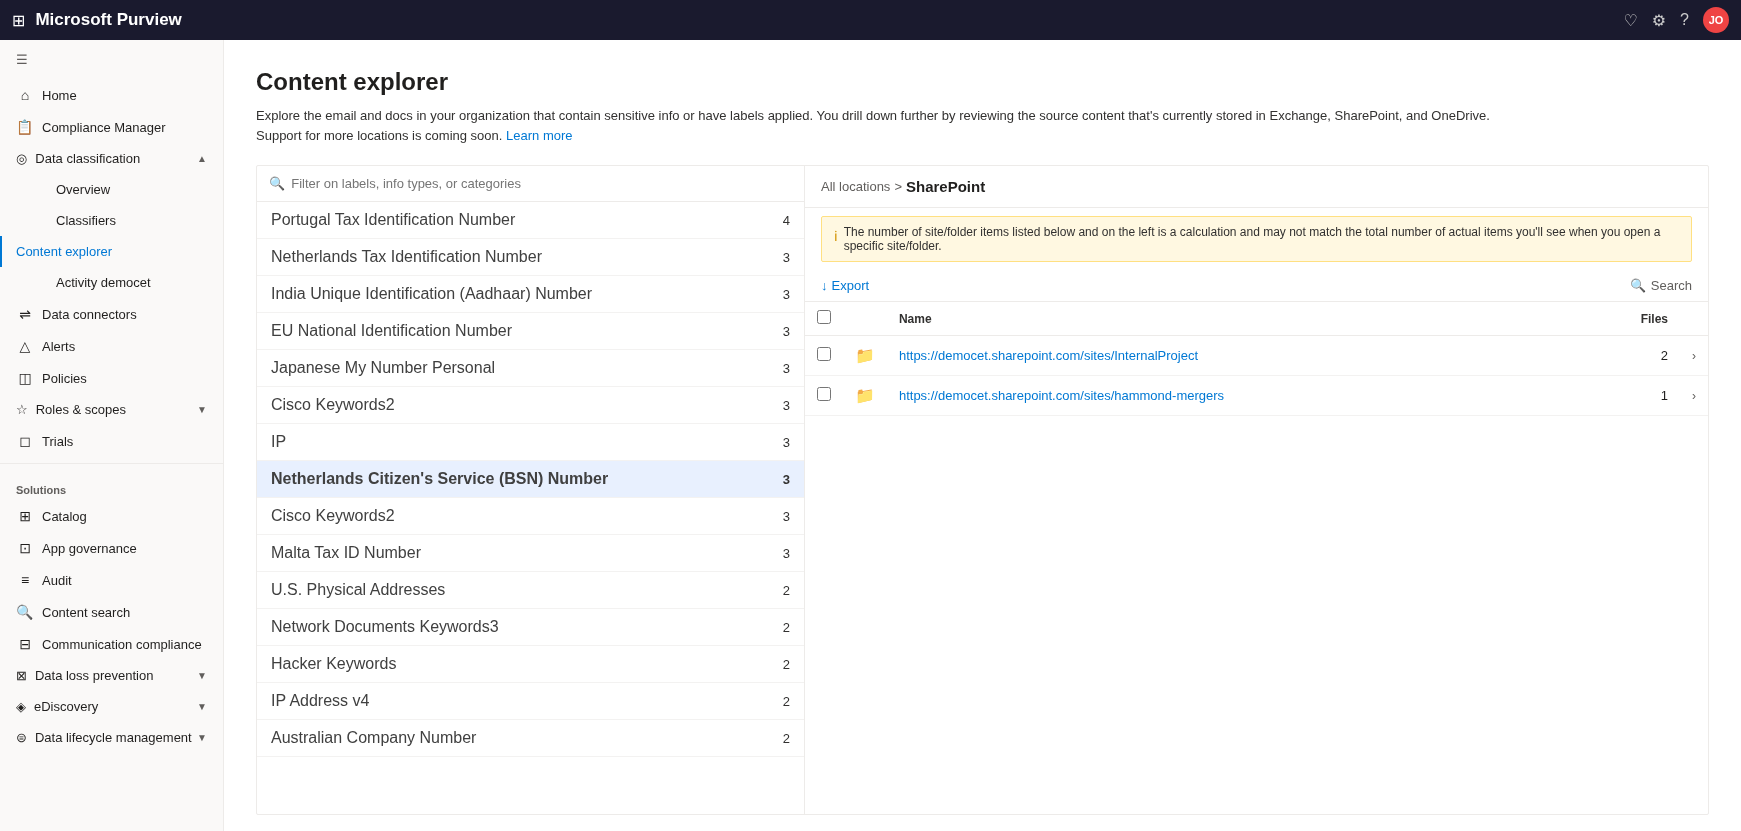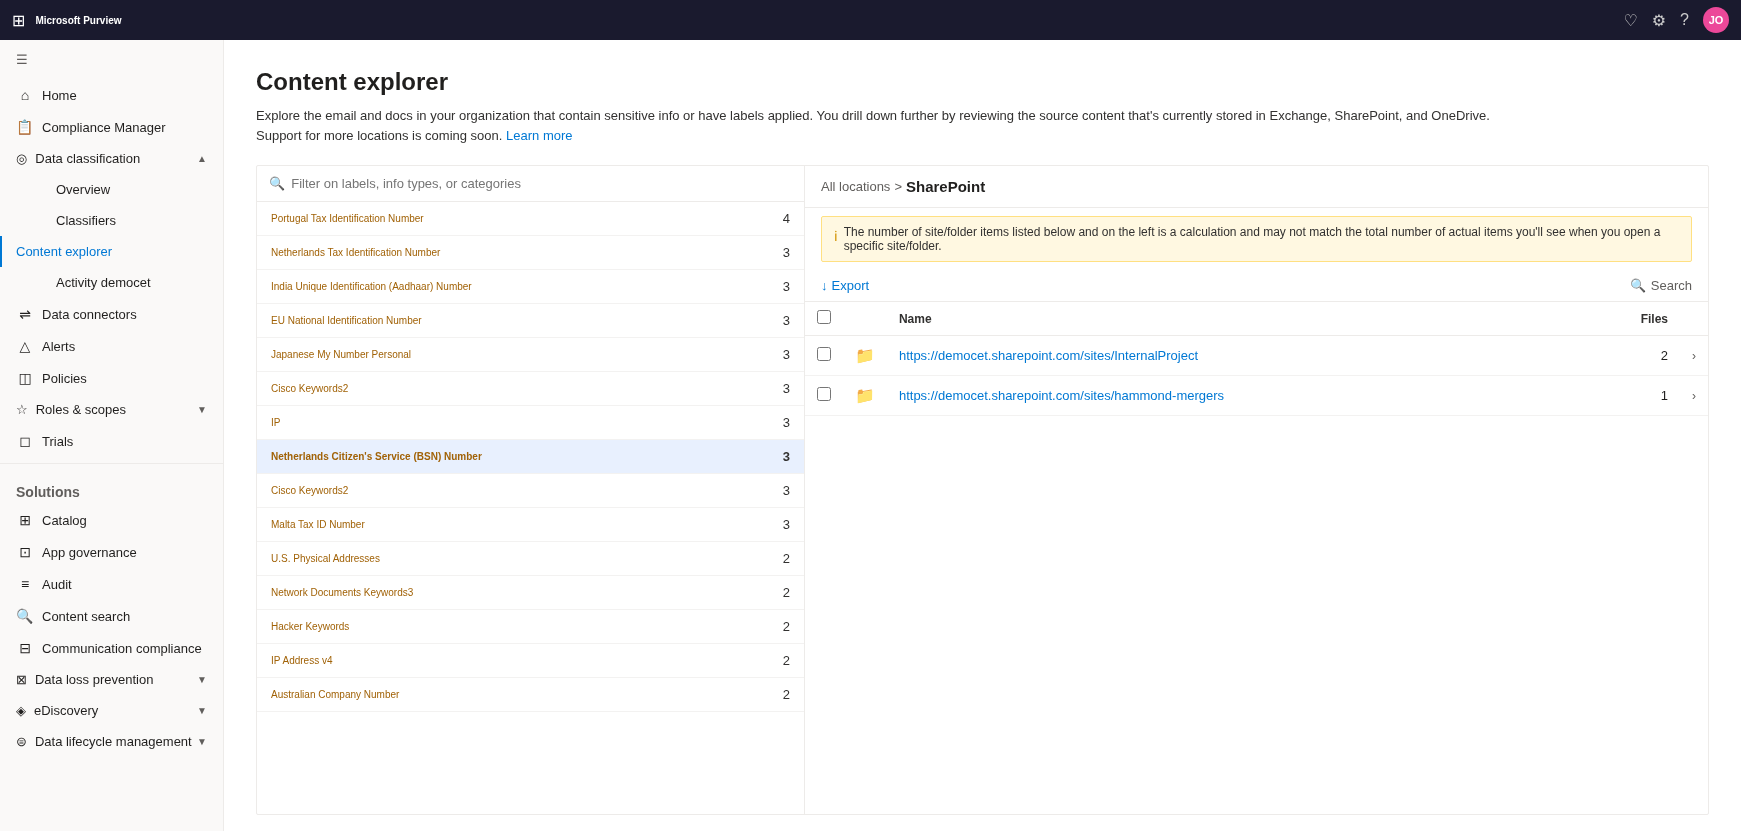--- a/index.html
+++ b/index.html
@@ -1,35 +1,35 @@
 <!DOCTYPE html>
 <html><head>
   <meta charset="utf-8">
   <style>
     * { box-sizing: border-box; margin: 0; padding: 0; }
     body { font-family: 'Segoe UI', sans-serif; font-size: 13px; color: #201f1e; background: #fff; display: flex; flex-direction: column; height: 100vh; overflow: hidden; }
 
     
     .topbar { background: #1a1a2e; height: 40px; display: flex; align-items: center; padding: 0 12px; flex-shrink: 0; }
     .topbar-waffle { color: #fff; font-size: 16px; cursor: pointer; margin-right: 10px; }
-    .topbar-title { color: #fff; font-size: 10px; font-weight: 600; flex: 1; }
+    .topbar-title { color: #fff; font-size: 17px; font-weight: 600; flex: 1; }
     .topbar-icons { display: flex; align-items: center; gap: 14px; }
     .topbar-icon { color: #ccc; font-size: 16px; cursor: pointer; }
-    .topbar-avatar { background: #ec4899; color: #fff; border-radius: 50%; width: 26px; height: 26px; display: flex; align-items: center; justify-content: center; font-size: 11px; font-weight: 600; cursor: pointer; }
+    .topbar-avatar { background: #ef4444; color: #fff; border-radius: 50%; width: 26px; height: 26px; display: flex; align-items: center; justify-content: center; font-size: 11px; font-weight: 600; cursor: pointer; }
 
     
     .layout { display: flex; flex: 1; overflow: hidden; }
 
     
     .sidebar { width: 224px; background: #faf9f8; border-right: 1px solid #edebe9; overflow-y: auto; flex-shrink: 0; padding-bottom: 20px; }
     .sidebar-hamburger { padding: 12px 16px; cursor: pointer; color: #605e5c; }
     .sidebar-item { display: flex; align-items: center; padding: 8px 16px; cursor: pointer; color: #201f1e; font-size: 13px; gap: 8px; }
     .sidebar-item.active { color: #0078d4; border-left: 2px solid #0078d4; padding-left: 14px; }
     .sidebar-item .icon { font-size: 14px; width: 18px; text-align: center; flex-shrink: 0; }
-    .sidebar-section { font-size: 14px; font-weight: 700; color: #605e5c; padding: 14px 16px 4px; text-transform: none; }
+    .sidebar-section { font-size: 11px; font-weight: 700; color: #605e5c; padding: 14px 16px 4px; text-transform: none; }
     .sidebar-divider { border: none; border-top: 1px solid #edebe9; margin: 6px 0; }
     .sidebar-sub { padding-left: 56px; }
     .sidebar-group-header { display: flex; align-items: center; justify-content: space-between; padding: 8px 16px; cursor: pointer; color: #201f1e; font-size: 13px; }
     .sidebar-group-header .left { display: flex; align-items: center; gap: 8px; }
     .sidebar-chevron { font-size: 10px; color: #605e5c; }
 
     
     .main { flex: 1; display: flex; flex-direction: column; overflow: hidden; background: #fff; }
     .main-content { padding: 28px 32px 16px; flex: 1; display: flex; flex-direction: column; overflow: hidden; }
     .page-title { font-size: 24px; font-weight: 600; color: #201f1e; margin-bottom: 10px; }
@@ -40,21 +40,21 @@
     .panels { display: flex; flex: 1; gap: 0; overflow: hidden; border: 1px solid #edebe9; border-radius: 2px; }
 
     
     .left-panel { width: 548px; flex-shrink: 0; border-right: 1px solid #edebe9; display: flex; flex-direction: column; overflow: hidden; }
     .filter-bar { padding: 10px 12px; border-bottom: 1px solid #edebe9; display: flex; align-items: center; gap: 6px; }
     .filter-input { border: none; outline: none; font-size: 13px; flex: 1; color: #201f1e; background: transparent; }
     .filter-icon { color: #605e5c; font-size: 13px; }
     .items-list { overflow-y: auto; flex: 1; position: relative; }
     .list-item { display: flex; align-items: center; justify-content: space-between; padding: 9px 14px; cursor: pointer; border-bottom: 1px solid #f3f2f1; }
     .list-item.selected { background: #e8f0fe; font-weight: 600; }
-    .list-item-name { font-size: 10px; color: #a16207; }
+    .list-item-name { font-size: 16px; color: #404040; }
     .list-item-count { font-size: 13px; color: #323130; }
 
     
     .right-panel { flex: 1; display: flex; flex-direction: column; overflow: hidden; }
     .right-header { padding: 12px 16px; display: flex; align-items: center; justify-content: space-between; border-bottom: 1px solid #edebe9; }
     .breadcrumb { display: flex; align-items: center; gap: 4px; font-size: 13px; color: #605e5c; }
     .breadcrumb-current { font-weight: 700; color: #201f1e; font-size: 15px; }
     .breadcrumb-sep { color: #605e5c; }
     .right-toolbar { padding: 8px 16px; display: flex; align-items: center; justify-content: space-between; border-bottom: 1px solid #edebe9; }
     .export-btn { display: flex; align-items: center; gap: 4px; color: #0078d4; cursor: pointer; font-size: 13px; }

